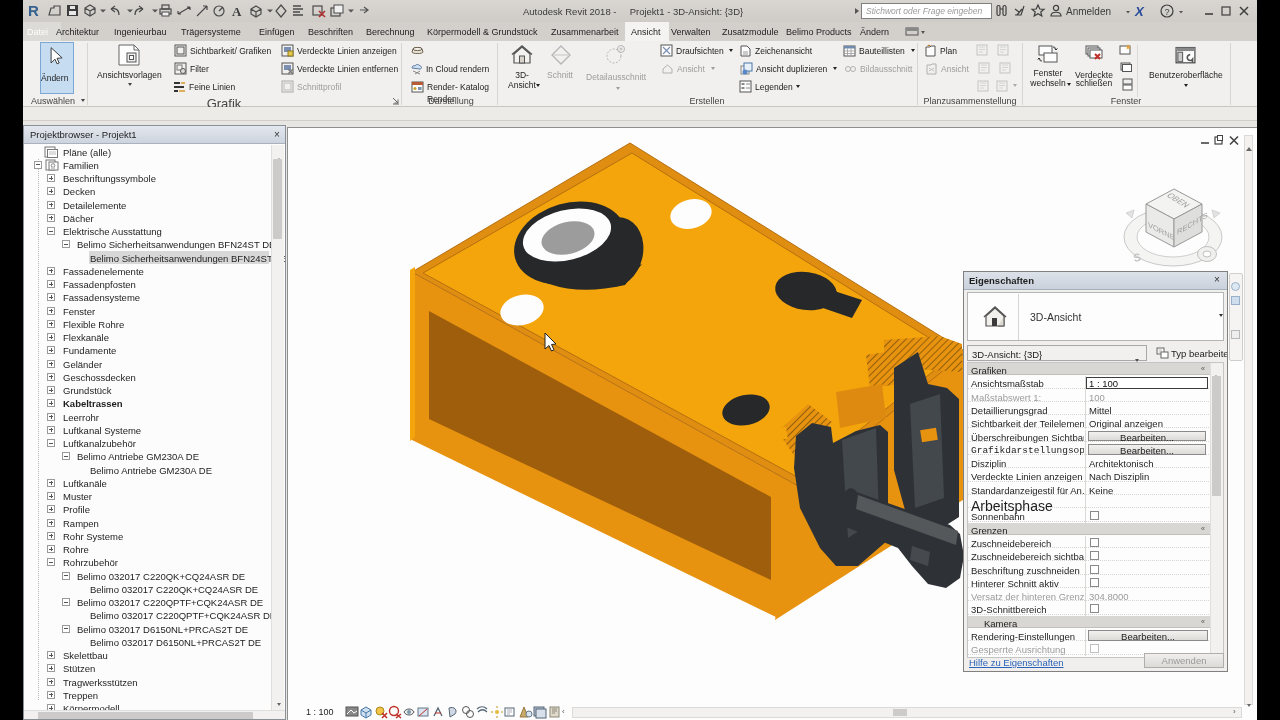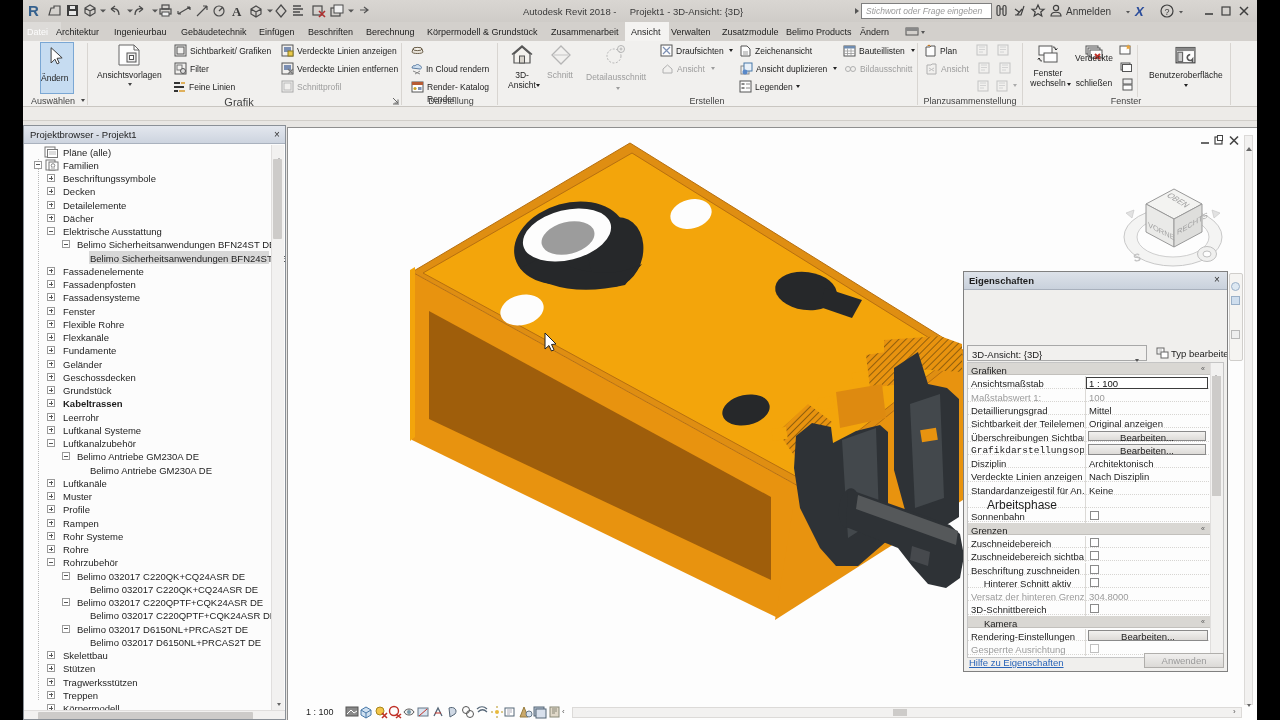--- a/index.html
+++ b/index.html
@@ -129,21 +129,21 @@
 <rect x="227" y="4" width="8" height="8" fill="none" stroke="#3f3f3f" stroke-width="1.2"></rect>
 <path d="M245 4 L253 12 M253 4 L245 12" stroke="#3f3f3f" stroke-width="1.5"></path>
 </svg>
 </div>
 <div class="abs" style="left:0;top:22px;width:1234px;height:19px;background:#d3d0cc;">
 <div class="abs" style="left:-2px;top:0;width:40px;height:19px;background:#dddbd8;"></div>
 <div class="abs" style="left:602px;top:0;width:44px;height:19px;background:#f4f3f1;"></div>
 <div class="tx" style="left:4px;top:5px;font-size:9px;color:#fdfdfd;text-align:right;">Datei</div>
 <div class="tx" style="left:33px;top:5px;font-size:9px;color:#1e1e1e;">Architektur</div>
 <div class="tx" style="left:91px;top:5px;font-size:9px;color:#1e1e1e;">Ingenieurbau</div>
-<div class="tx" style="left:158px;top:5px;font-size:9px;color:#1e1e1e;">Gebäudetechnik</div>
+<div class="tx" style="left:158px;top:5px;font-size:9px;color:#1e1e1e;">Trägersysteme</div>
 <div class="tx" style="left:236px;top:5px;font-size:9px;color:#1e1e1e;">Einfügen</div>
 <div class="tx" style="left:285px;top:5px;font-size:9px;color:#1e1e1e;">Beschriften</div>
 <div class="tx" style="left:343px;top:5px;font-size:9px;color:#1e1e1e;">Berechnung</div>
 <div class="tx" style="left:404px;top:5px;font-size:9px;color:#1e1e1e;">Körpermodell &amp; Grundstück</div>
 <div class="tx" style="left:528px;top:5px;font-size:9px;color:#1e1e1e;">Zusammenarbeit</div>
 <div class="tx" style="left:608px;top:5px;font-size:9px;color:#1e1e1e;">Ansicht</div>
 <div class="tx" style="left:648px;top:5px;font-size:9px;color:#1e1e1e;">Verwalten</div>
 <div class="tx" style="left:699px;top:5px;font-size:9px;color:#1e1e1e;">Zusatzmodule</div>
 <div class="tx" style="left:763px;top:5px;font-size:9px;color:#1e1e1e;">Belimo Products</div>
 <div class="tx" style="left:837px;top:5px;font-size:9px;color:#1e1e1e;">Ändern</div>
@@ -201,21 +201,21 @@
         <rect x="1" y="1" width="11" height="11" fill="none" stroke="#555"></rect>
         <rect x="3" y="3" width="7" height="5" fill="#7b8fb3"></rect>
         <path d="M7 7 L12 12 M12 7 L7 12" stroke="#777" stroke-width="1.3"></path>
       </svg>
 <div class="tx" style="left:274px;top:23px;font-size:8.5px;color:#222;">Verdeckte Linien entfernen</div>
 <svg style="left:258px;top:39px" width="13" height="13" viewBox="0 0 13 13">
         <rect x="1" y="1" width="11" height="11" fill="none" stroke="#aaa"></rect>
         <rect x="3" y="3" width="7" height="7" fill="none" stroke="#bbb"></rect>
       </svg>
 <div class="tx" style="left:274px;top:41px;font-size:8.5px;color:#9d9d9d;">Schnittprofil</div>
-<div class="tx" style="left:216px;top:55px;font-size:11px;color:#444;transform:translateX(-50%);">Grafik</div>
+<div class="tx" style="left:201px;top:55px;font-size:13px;color:#444;transform:translateX(-50%);">Grafik</div>
 <svg style="left:369px;top:56px" width="8" height="8" viewBox="0 0 8 8">
         <path d="M1 1 L6 6 M6 6 V2.5 M6 6 H2.5 M1 7 H7" stroke="#666" fill="none"></path>
       </svg>
 <svg style="left:388px;top:3px" width="13" height="13" viewBox="0 0 13 13">
         <path d="M2 5 C2 3 11 3 11 5 L12 8 C12 10 1 10 1 8 Z" fill="#e9e4da" stroke="#6b5f4b"></path>
         <ellipse cx="6.5" cy="5" rx="4.5" ry="1.6" fill="#f6f2ea" stroke="#6b5f4b"></ellipse>
       </svg>
 <div class="tx" style="left:404px;top:5px;font-size:8.5px;color:#222;margin-top:48px;">Render</div>
 <svg style="left:387px;top:21px" width="13" height="13" viewBox="0 0 13 13">
         <path d="M2 6 C2 4 4 3 5 4 C6 2 9 2 10 4 C12 4 12 7 10 7 Z" fill="#cfe0f0" stroke="#5b7da3"></path>
@@ -334,21 +334,21 @@
       </svg>
 <div class="tx" style="left:1025px;top:27px;font-size:8.5px;color:#222;transform:translateX(-50%);">Fenster</div>
 <div class="tx" style="left:1025px;top:37px;font-size:8.5px;color:#222;transform:translateX(-50%);">wechseln</div>
 <div class="tx" style="left:1043px;top:40px;font-size:7px;color:#222;"><i class="dn"></i></div>
 <svg style="left:1061px;top:3px" width="20" height="18" viewBox="0 0 20 18">
         <rect x="2" y="2" width="12" height="8" fill="#eee" stroke="#555"></rect>
         <rect x="4" y="4" width="12" height="8" fill="#eee" stroke="#555"></rect>
         <rect x="6" y="6" width="12" height="8" fill="#fdfdfd" stroke="#555"></rect>
         <path d="M11 10 L16 15 M16 10 L11 15" stroke="#c03028" stroke-width="2"></path>
       </svg>
-<div class="tx" style="left:1071px;top:12px;font-size:8.5px;color:#222;transform:translateX(-50%);">Verdeckte</div>
+<div class="tx" style="left:1071px;top:29px;font-size:8.5px;color:#222;transform:translateX(-50%);">Verdeckte</div>
 <div class="tx" style="left:1071px;top:37px;font-size:8.5px;color:#222;transform:translateX(-50%);">schließen</div>
 <svg style="left:1096px;top:2px" width="13" height="13" viewBox="0 0 13 13">
         <rect x="1" y="3" width="10" height="8" fill="#fdfdfd" stroke="#555"></rect>
         <path d="M9 1 L10 3 L12 3.2 L10.5 4.6 L11 6.6 L9 5.5 L7.5 6.6 L8 4.6 L6.5 3.2 L8.5 3 Z" fill="#e8a33a"></path>
       </svg>
 <svg style="left:1097px;top:21px" width="13" height="13" viewBox="0 0 13 13">
         <rect x="1" y="1" width="9" height="7" fill="#eee" stroke="#555"></rect>
         <rect x="2.5" y="2.5" width="9" height="7" fill="#fdfdfd" stroke="#555"></rect>
       </svg>
 <svg style="left:1099px;top:37px" width="13" height="13" viewBox="0 0 13 13">
@@ -674,20 +674,31 @@
 <div class="abs" style="left:0;top:584px;width:261px;height:11px;background:#f2f1f0;border-top:1px solid #e0dedd;"></div>
 <div class="abs" style="left:5px;top:587px;"><i class="l2" style="color:#555;"></i></div>
 <div class="abs" style="left:241px;top:587px;"><i class="r2" style="color:#555;"></i></div>
 <div class="abs" style="left:14px;top:586px;width:215px;height:8px;background:#cdcbc9;border-radius:1px;"></div>
 </div>
 <div class="abs" style="left:940px;top:271px;width:265px;height:401px;background:#f0efed;border:1px solid #808080;overflow:hidden;">
 <div class="abs" style="left:0;top:0;width:263px;height:18px;background:linear-gradient(#dde2e9,#c9d1dc);border-bottom:1px solid #a8b0bc;">
 <div class="tx" style="left:5px;top:3px;font-size:9.5px;font-weight:bold;color:#1d1d1d;">Eigenschaften</div>
 <div class="tx" style="left:250px;top:2px;font-size:10px;color:#333;">×</div>
 </div>
+<div class="abs" style="left:3px;top:20px;width:257px;height:49px;background:#fdfdfd;border:1px solid #b5b5b5;">
+<div class="abs" style="left:1px;top:1px;width:50px;height:46px;background:#fdfdfd;border-right:1px solid #d5d5d5;"></div>
+<svg style="left:14px;top:11px" width="26" height="26" viewBox="0 0 26 26">
+          <path d="M4 12 L13 4 L22 12 L22 22 L4 22 Z" fill="#f2f0ec" stroke="#555" stroke-width="1.2"></path>
+          <path d="M2 13 L13 3 L24 13" fill="none" stroke="#555" stroke-width="1.6"></path>
+          <rect x="10" y="14" width="5" height="8" fill="#3a3a3a"></rect>
+          <path d="M22 12 L22 22 L16 22" fill="#ddd9d2" stroke="#555"></path>
+        </svg>
+<div class="tx" style="left:62px;top:18px;font-size:10.5px;color:#333;">3D-Ansicht</div>
+<div class="tx" style="left:250px;top:18px;font-size:9px;color:#333;"><i class="dn"></i></div>
+</div>
 <div class="abs" style="left:3px;top:73px;width:180px;height:16px;background:#f1f0ee;border:1px solid #a8a8a8;">
 <div class="tx" style="left:4px;top:2.5px;font-size:9.5px;color:#222;">3D-Ansicht: {3D}</div>
 <div class="abs" style="left:166px;top:6px;"><i class="dn" style="color:#555;"></i></div>
       </div>
 <svg style="left:192px;top:74px" width="15" height="14" viewBox="0 0 15 14">
         <rect x="1" y="2" width="7" height="6" fill="#fff" stroke="#666"></rect>
         <rect x="5" y="6" width="7" height="6" fill="#fff" stroke="#666"></rect>
         <path d="M2.5 4 H6 M2.5 6 H6" stroke="#999" stroke-width="0.7"></path>
       </svg>
 <div class="tx" style="left:207px;top:76px;font-size:9.5px;color:#222;">Typ bearbeiten</div>
@@ -729,21 +740,21 @@
 <div class="abs" style="left:4px;top:197.4px;width:255px;height:12.3px;border-bottom:1px dotted #d7d5d2;"></div>
 <div class="abs" style="left:121px;top:197.4px;width:1px;height:13.3px;background:#dbd9d6;"></div>
 <div class="tx" style="left:7px;top:199.4px;width:113px;overflow:hidden;font-size:9.5px;color:#1d1d1d;">Verdeckte Linien anzeigen</div>
 <div class="tx" style="left:125px;top:199.4px;font-size:9.5px;color:#1d1d1d;">Nach Disziplin</div>
 <div class="abs" style="left:4px;top:210.7px;width:255px;height:12.3px;border-bottom:1px dotted #d7d5d2;"></div>
 <div class="abs" style="left:121px;top:210.7px;width:1px;height:13.3px;background:#dbd9d6;"></div>
 <div class="tx" style="left:7px;top:212.7px;width:113px;overflow:hidden;font-size:9.5px;color:#1d1d1d;">Standardanzeigestil für An...</div>
 <div class="tx" style="left:125px;top:212.7px;font-size:9.5px;color:#1d1d1d;">Keine</div>
 <div class="abs" style="left:4px;top:224.0px;width:255px;height:12.3px;border-bottom:1px dotted #d7d5d2;"></div>
 <div class="abs" style="left:121px;top:224.0px;width:1px;height:13.3px;background:#dbd9d6;"></div>
-<div class="tx" style="left:23px;top:226.0px;width:113px;overflow:hidden;font-size:12px;color:#1d1d1d;">Arbeitsphase</div>
+<div class="tx" style="left:7px;top:226.0px;width:113px;overflow:hidden;font-size:14px;color:#1d1d1d;">Arbeitsphase</div>
 <div class="abs" style="left:4px;top:237.3px;width:255px;height:12.3px;border-bottom:1px dotted #d7d5d2;"></div>
 <div class="abs" style="left:121px;top:237.3px;width:1px;height:13.3px;background:#dbd9d6;"></div>
 <div class="tx" style="left:7px;top:239.3px;width:113px;overflow:hidden;font-size:9.5px;color:#1d1d1d;">Sonnenbahn</div>
 <div class="abs" style="left:126px;top:239.3px;width:9px;height:9px;background:#fff;border:1px solid #8a8a8a;"></div>
 <div class="abs" style="left:4px;top:250.6px;width:255px;height:12.3px;background:#d9d7d3;border-bottom:1px solid #c2c0bc;"></div>
 <div class="tx" style="left:7px;top:252.6px;font-size:9.5px;color:#1d1d1d;">Grenzen</div>
 <div class="tx" style="left:237px;top:252.6px;font-size:7px;color:#555;letter-spacing:-1px;">«</div>
 <div class="abs" style="left:4px;top:263.9px;width:255px;height:12.3px;border-bottom:1px dotted #d7d5d2;"></div>
 <div class="abs" style="left:121px;top:263.9px;width:1px;height:13.3px;background:#dbd9d6;"></div>
 <div class="tx" style="left:7px;top:265.9px;width:113px;overflow:hidden;font-size:9.5px;color:#1d1d1d;">Zuschneidebereich</div>
@@ -751,21 +762,21 @@
 <div class="abs" style="left:4px;top:277.2px;width:255px;height:12.3px;border-bottom:1px dotted #d7d5d2;"></div>
 <div class="abs" style="left:121px;top:277.2px;width:1px;height:13.3px;background:#dbd9d6;"></div>
 <div class="tx" style="left:7px;top:279.2px;width:113px;overflow:hidden;font-size:9.5px;color:#1d1d1d;">Zuschneidebereich sichtbar</div>
 <div class="abs" style="left:126px;top:279.2px;width:9px;height:9px;background:#fff;border:1px solid #8a8a8a;"></div>
 <div class="abs" style="left:4px;top:290.5px;width:255px;height:12.3px;border-bottom:1px dotted #d7d5d2;"></div>
 <div class="abs" style="left:121px;top:290.5px;width:1px;height:13.3px;background:#dbd9d6;"></div>
 <div class="tx" style="left:7px;top:292.5px;width:113px;overflow:hidden;font-size:9.5px;color:#1d1d1d;">Beschriftung zuschneiden</div>
 <div class="abs" style="left:126px;top:292.5px;width:9px;height:9px;background:#fff;border:1px solid #8a8a8a;"></div>
 <div class="abs" style="left:4px;top:303.8px;width:255px;height:12.3px;border-bottom:1px dotted #d7d5d2;"></div>
 <div class="abs" style="left:121px;top:303.8px;width:1px;height:13.3px;background:#dbd9d6;"></div>
-<div class="tx" style="left:7px;top:305.8px;width:113px;overflow:hidden;font-size:9.5px;color:#1d1d1d;text-align:center;">Hinterer Schnitt aktiv</div>
+<div class="tx" style="left:7px;top:305.8px;width:113px;overflow:hidden;font-size:9.5px;color:#1d1d1d;">Hinterer Schnitt aktiv</div>
 <div class="abs" style="left:126px;top:305.8px;width:9px;height:9px;background:#fff;border:1px solid #8a8a8a;"></div>
 <div class="abs" style="left:4px;top:317.1px;width:255px;height:12.3px;border-bottom:1px dotted #d7d5d2;"></div>
 <div class="abs" style="left:121px;top:317.1px;width:1px;height:13.3px;background:#dbd9d6;"></div>
 <div class="tx" style="left:7px;top:319.1px;width:113px;overflow:hidden;font-size:9.5px;color:#9b9b9b;">Versatz der hinteren Grenze</div>
 <div class="tx" style="left:125px;top:319.1px;font-size:9.5px;color:#9b9b9b;">304.8000</div>
 <div class="abs" style="left:4px;top:330.4px;width:255px;height:12.3px;border-bottom:1px dotted #d7d5d2;"></div>
 <div class="abs" style="left:121px;top:330.4px;width:1px;height:13.3px;background:#dbd9d6;"></div>
 <div class="tx" style="left:7px;top:332.4px;width:113px;overflow:hidden;font-size:9.5px;color:#1d1d1d;">3D-Schnittbereich</div>
 <div class="abs" style="left:126px;top:332.4px;width:9px;height:9px;background:#fff;border:1px solid #8a8a8a;"></div>
 <div class="abs" style="left:4px;top:343.7px;width:255px;height:12.3px;background:#d9d7d3;border-bottom:1px solid #c2c0bc;"></div>

